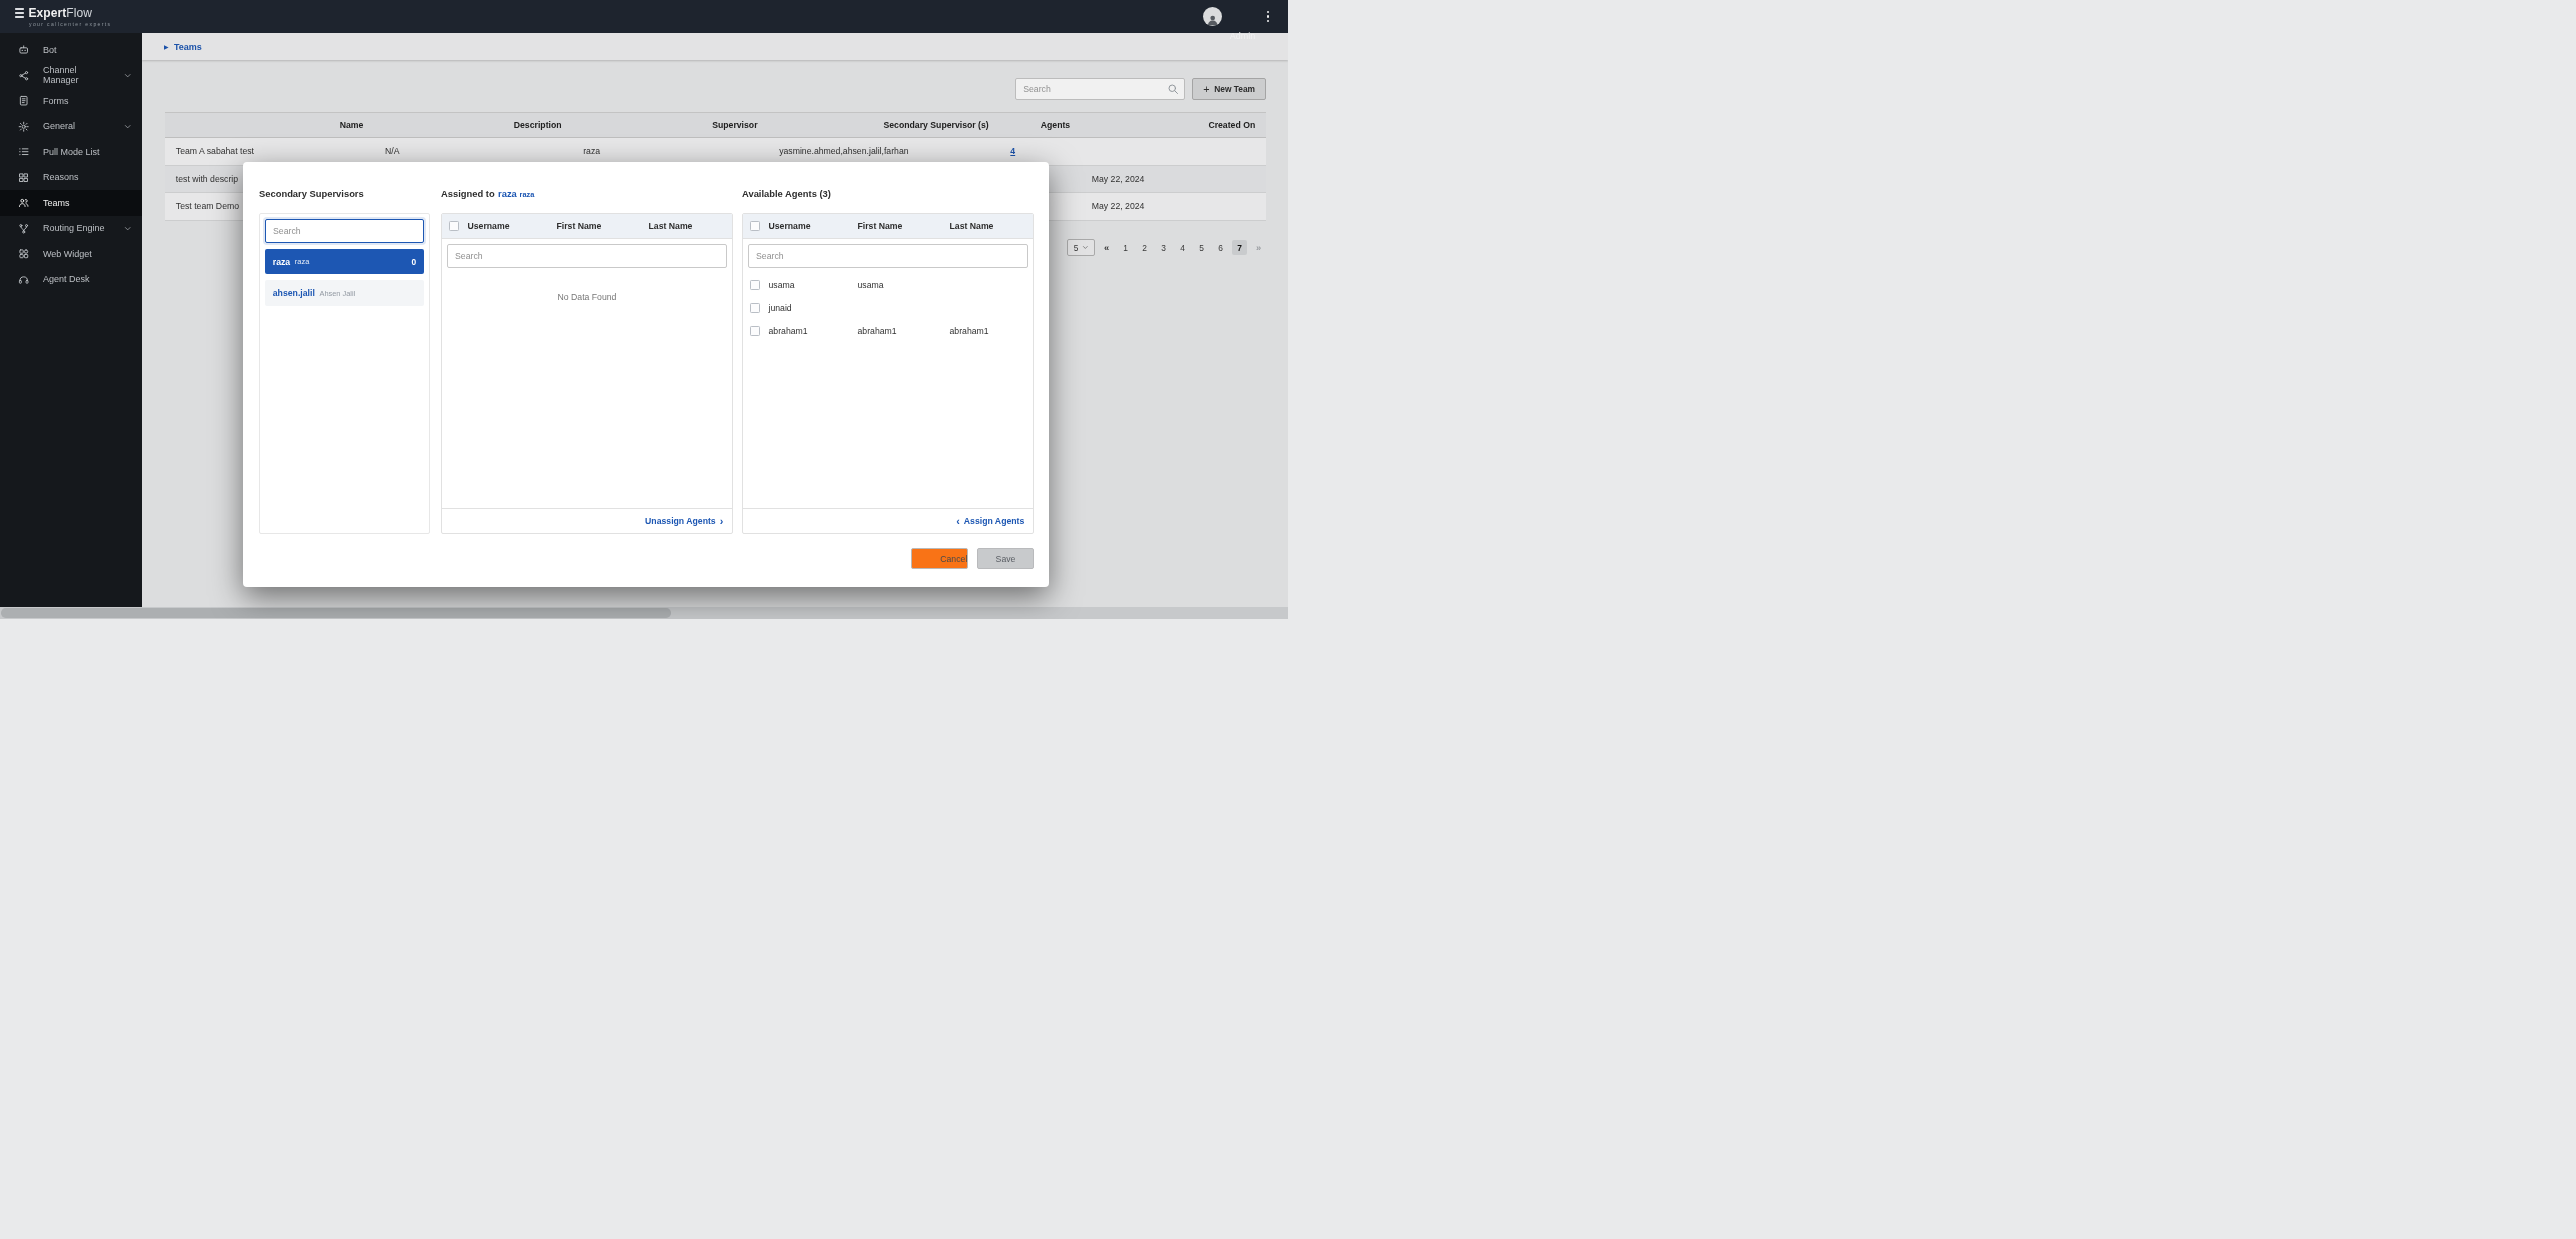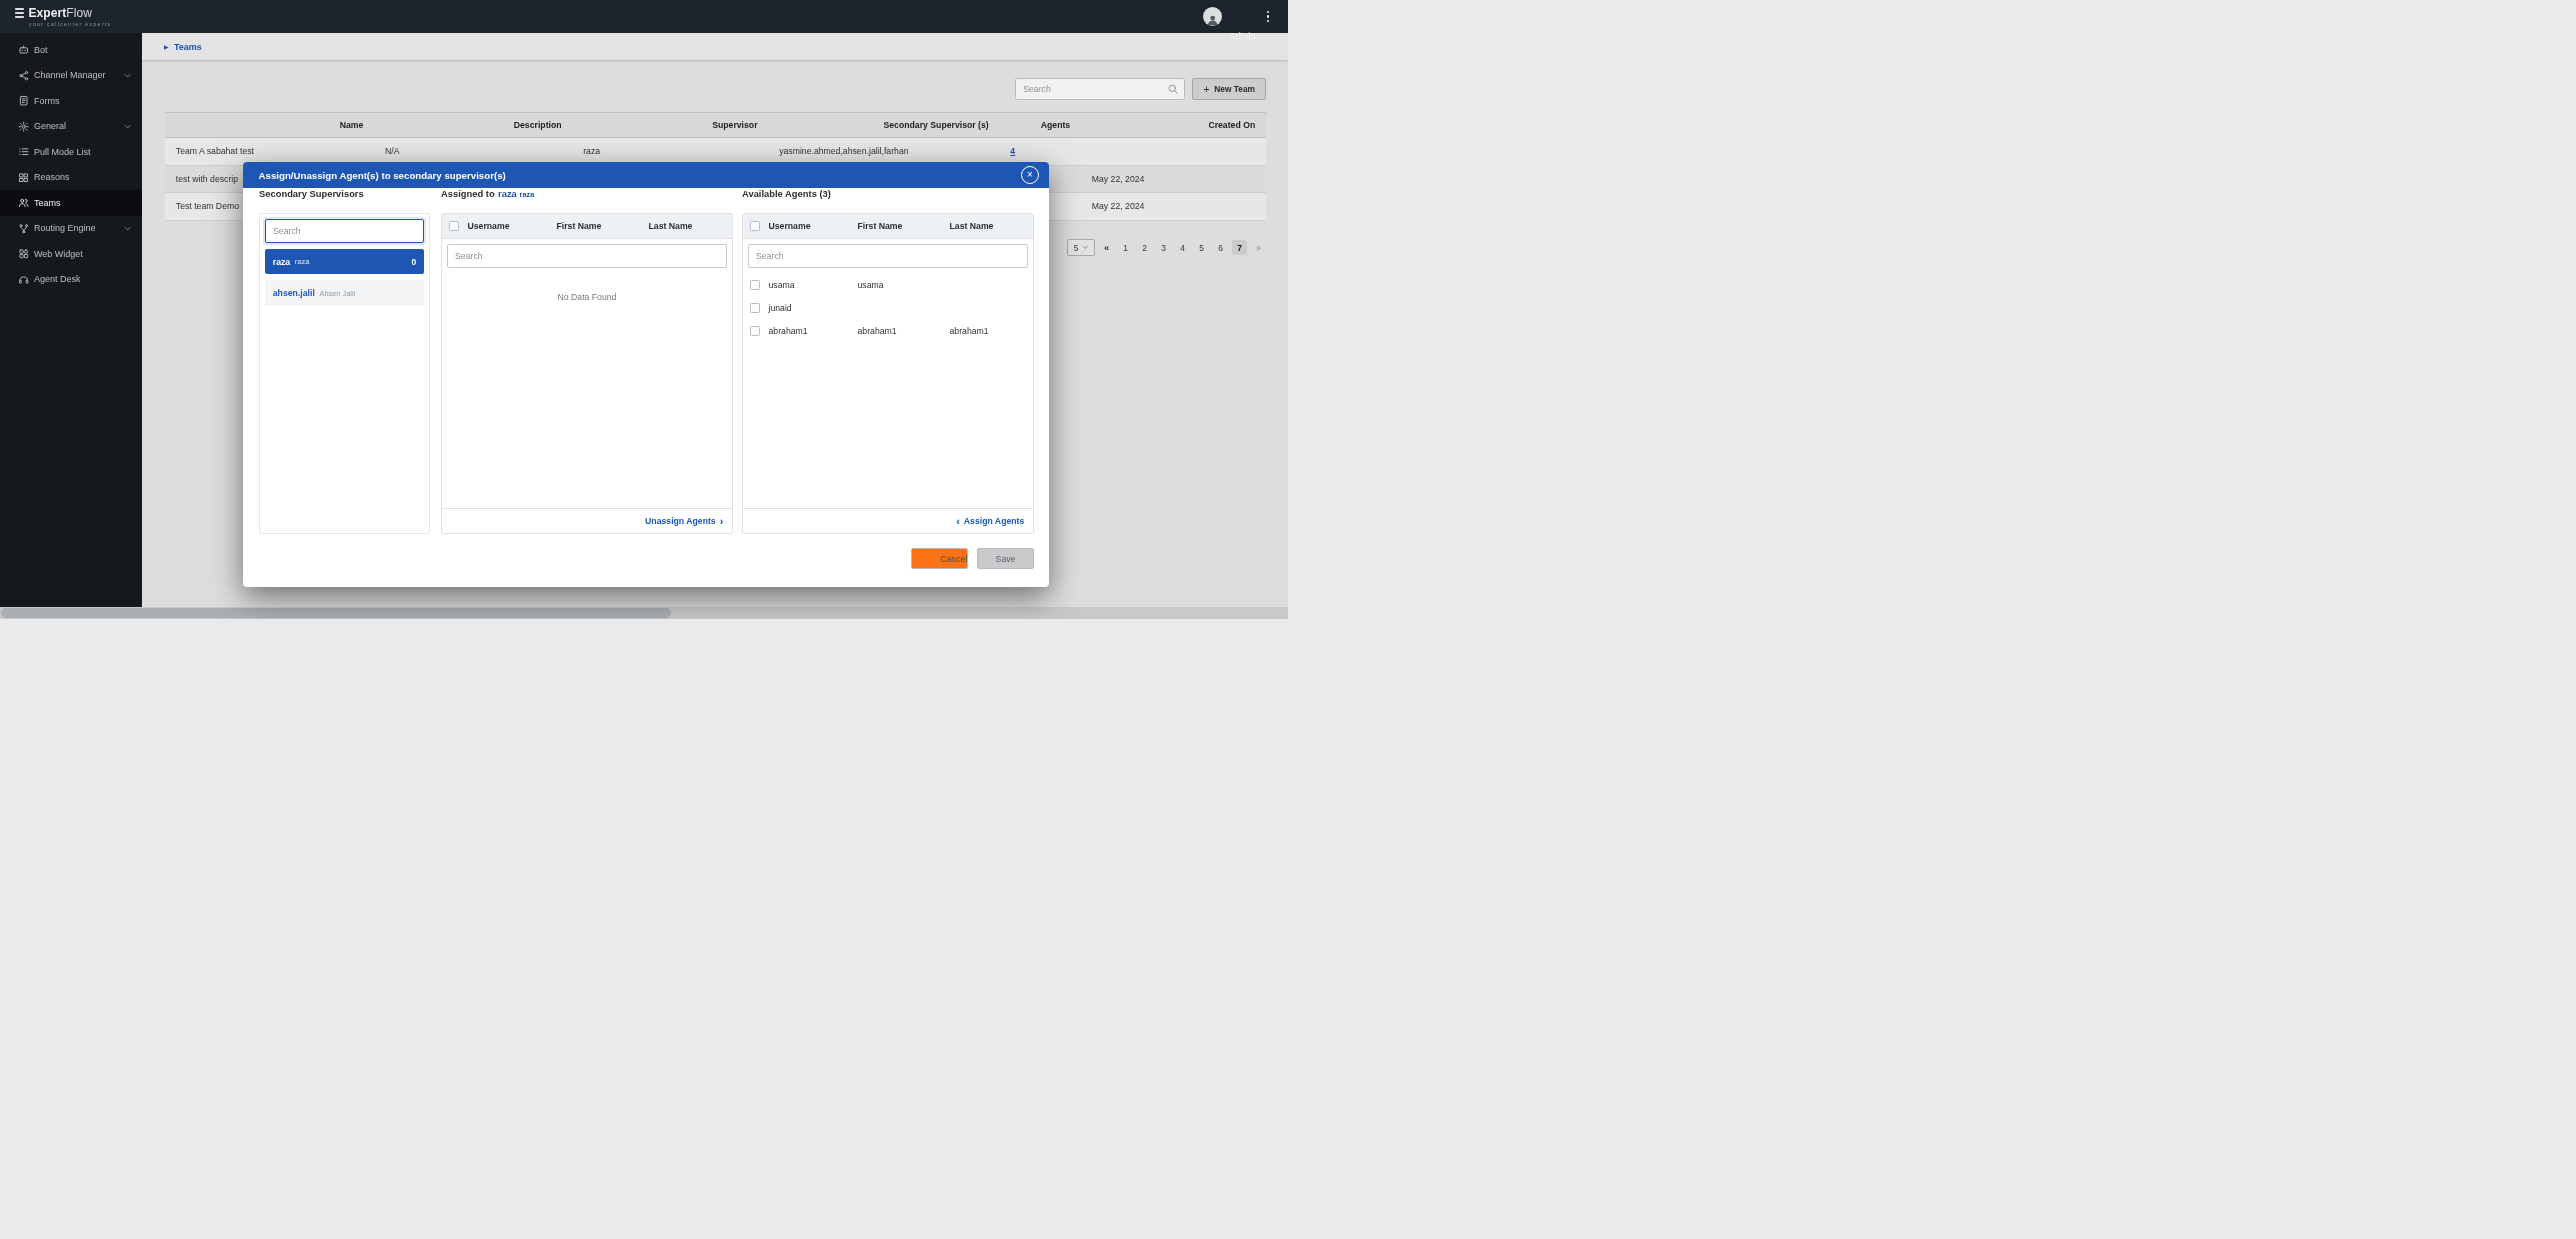--- a/index.html
+++ b/index.html
@@ -20,21 +20,21 @@
   .tagline { font-size:5px; letter-spacing:1.4px; color:#9aa1aa; margin-top:0.7px; padding-left:14px; }
   .user-area { display:flex; align-items:center; gap:7.4px; }
   .avatar { width:19px; height:19px; border-radius:50%; background:#e8e9ea; display:flex; align-items:flex-end; justify-content:center; overflow:hidden; }
   .avatar svg { width:13.4px; height:13.4px; }
   .username { color:#fff; font-weight:400; font-size:9px;margin-top:39px; }
   .kebab { display:flex; flex-direction:column; gap:2px; padding:2.7px 4px; cursor:pointer; }
   .kebab i { width:2.4px; height:2.4px; border-radius:50%; background:#fff; display:block; }
 
   
   .sidebar { position:absolute; top:33px; left:0; width:142px; bottom:12px; background:var(--sidebar,#16191d); padding-top:4px; z-index:30; }
-  .side-item { height:25.5px; display:flex; align-items:center; gap:5px; padding:0 9.4px 0 17.5px;
+  .side-item { height:25.5px; display:flex; align-items:center; gap:14px; padding:0 9.4px 0 17.5px;
                color:#c6cacf; font-size:9px; cursor:pointer; }
   .side-item.active { background:#0b0d10; color:#ffffff; }
   .sicon { display:flex; }
   .sicon svg { width:11.4px; height:11.4px; stroke:currentColor; fill:none; stroke-width:2; stroke-linecap:round; stroke-linejoin:round; }
   .sicon svg .fill { fill:currentColor; stroke:none; }
   .chev { margin-left:auto; display:flex; opacity:.85; }
   .chev svg { width:9.4px; height:9.4px; stroke:currentColor; fill:none; stroke-width:2; stroke-linecap:round; stroke-linejoin:round; }
 
   
   .crumb-bar { position:absolute; left:142px; top:33px; right:0; height:27px; background:#f1f1f2;
@@ -376,24 +376,20 @@
       <div class="page-btn">5</div>
       <div class="page-btn">6</div>
       <div class="page-btn active">7</div>
       <div class="page-btn navb disabled">»</div>
     </div>
   </main>
 
   <div class="backdrop"></div>
 
   <div class="modal">
-    <div class="modal-header">
-      <span class="modal-title">Assign/Unassign Agent(s) to secondary supervisor(s)</span>
-      <span class="modal-close">×</span>
-    </div>
 
     <div class="m-heading p1">Secondary Supervisors</div>
     <div class="m-heading p2">
       <span>Assigned to</span><span class="sup-name">raza</span><span class="sup-sub">raza</span>
     </div>
     <div class="m-heading p3">Available Agents (3)</div>
 
     <div class="sup-box">
       <input class="sup-search" placeholder="Search" style="">
       <div class="sup-item selected">

